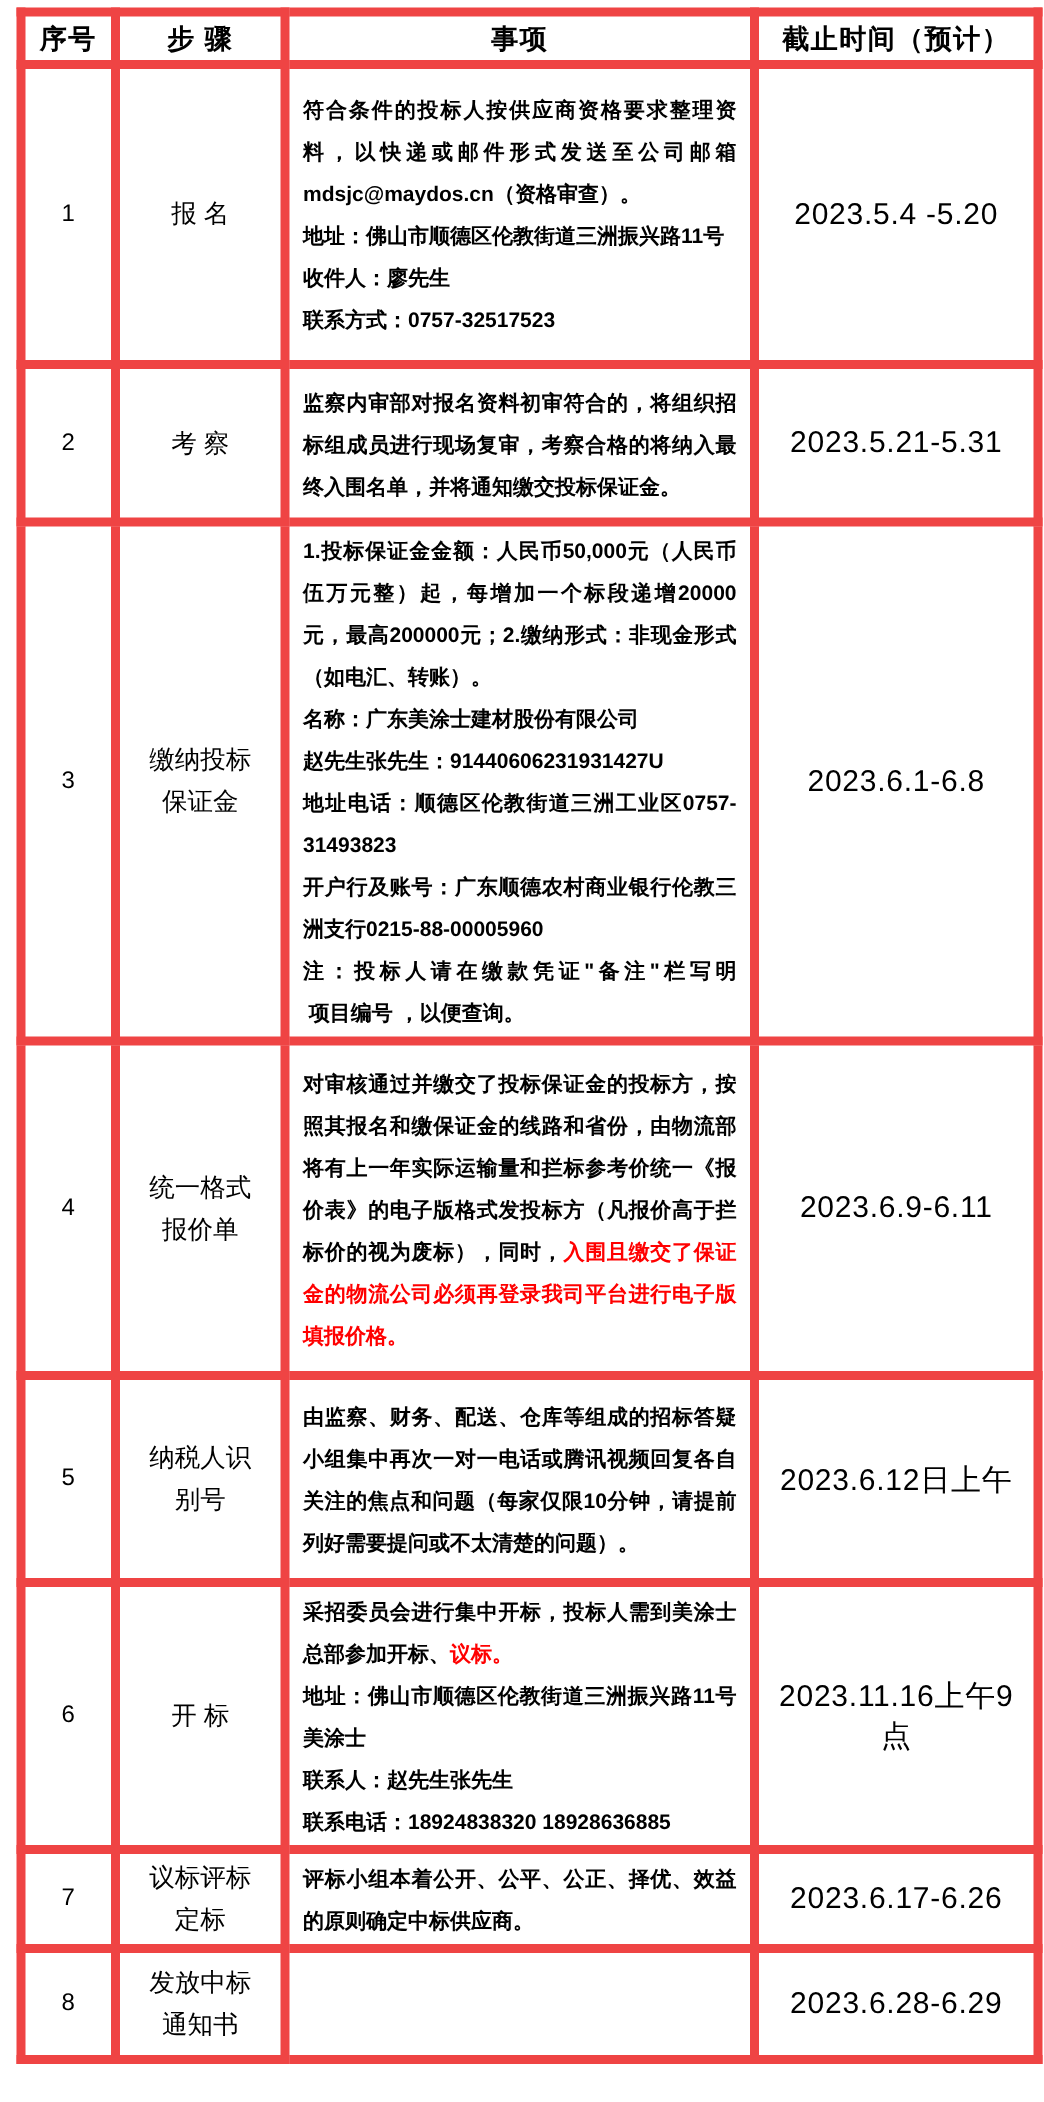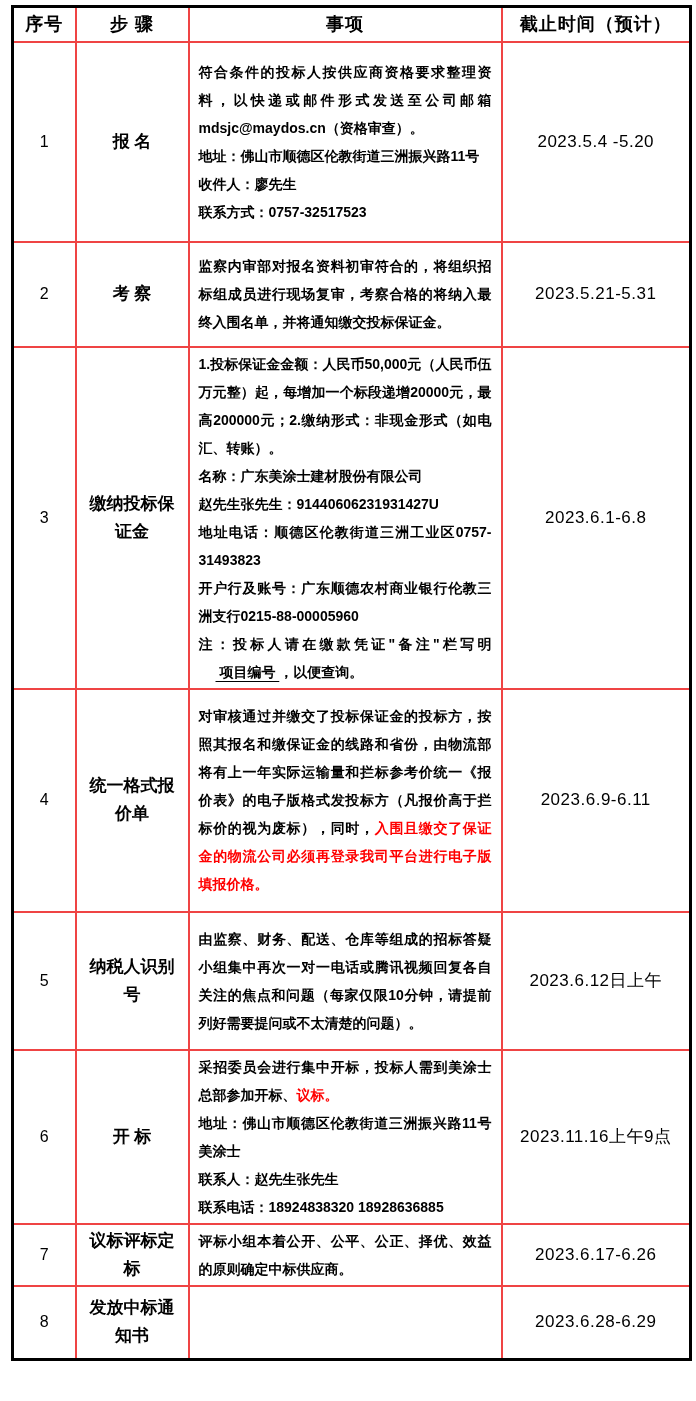--- a/index.html
+++ b/index.html
@@ -18,21 +18,21 @@
     background: #ffffff;
   }
   table.schedule {
     border-collapse: collapse;
     table-layout: fixed;
     width: 678px;
     border: 3px solid #000000;
   }
   table.schedule th,
   table.schedule td {
-    border: 2px solid #ef4444;
+    border: 6px solid #ef4444;
     vertical-align: middle;
     box-sizing: border-box;
     overflow: hidden;
   }
   col.c-no { width: 63px; }
   col.c-step { width: 113px; }
   col.c-items { width: 313px; }
   col.c-deadline { width: 189px; }
 
   thead tr { height: 35px; }
@@ -56,46 +56,44 @@
 
   td.no {
     text-align: center;
     font-size: 16px;
     font-weight: normal;
     padding: 0;
   }
   td.step {
     text-align: center;
     font-size: 17px;
-    font-weight: bold;
+    font-weight: normal;
     line-height: 28px;
     padding: 0 12px;
   }
   td.items {
     text-align: justify;
     font-size: 14px;
     font-weight: bold;
     line-height: 28px;
     padding: 2px 9px;
   }
   td.items p { margin: 0; }
   td.deadline {
     text-align: center;
-    font-size: 17px;
+    font-size: 20px;
     font-weight: normal;
     letter-spacing: 0.5px;
     padding: 16px 4px;
     margin-left: 28px;
   }
   .red { color: #ff0000; }
   .u {
-    text-decoration: underline;
     text-underline-offset: 4px;
     white-space: pre;
-    margin-left: 17px;
   }
 </style>
 </head>
 <body>
 
 <div class="page">
   <table class="schedule">
     <colgroup>
       <col class="c-no">
       <col class="c-step">

